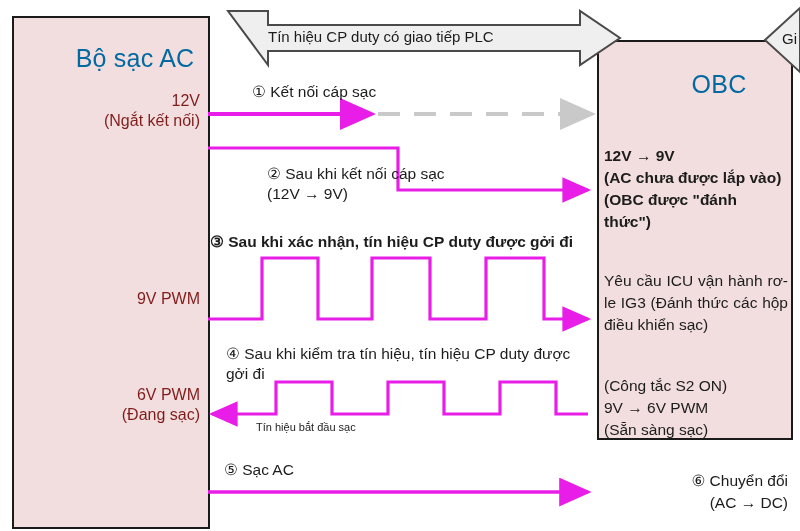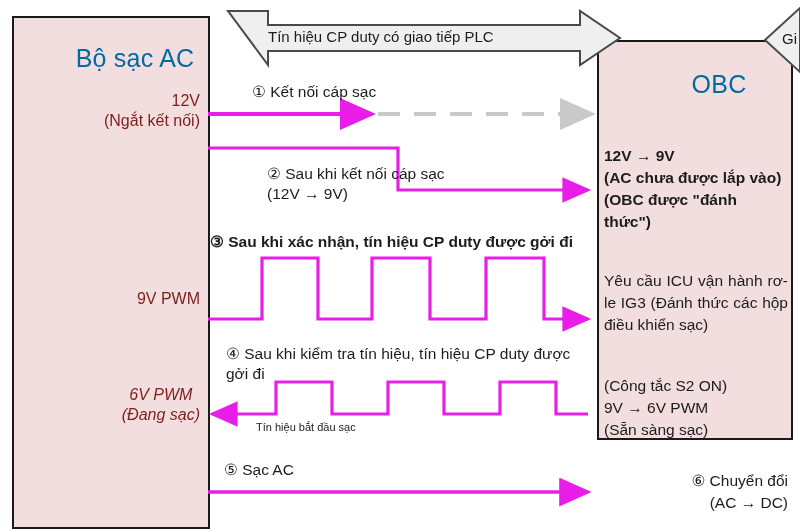--- a/index.html
+++ b/index.html
@@ -53,21 +53,21 @@
     position: absolute;
     font-size: 16px;
     color: #7f1d1d;
     white-space: nowrap;
     line-height: 1.28;
   }
 
   
   #lbl-12v      { right: 600px; top: 91px;  text-align: right; }
   #lbl-9vpwm    { right: 600px; top: 289px; }
-  #lbl-6vpwm    { right: 600px; top: 385px; text-align: center; font-style: italic; }
+  #lbl-6vpwm    { right: 600px; top: 385px; text-align: right; }
 
   
   .obc-text {
     position: absolute;
     left: 604px;
     width: 184px;
     font-size: 15.5px;
     color: #1c1c1c;
     line-height: 1.42;
   }

